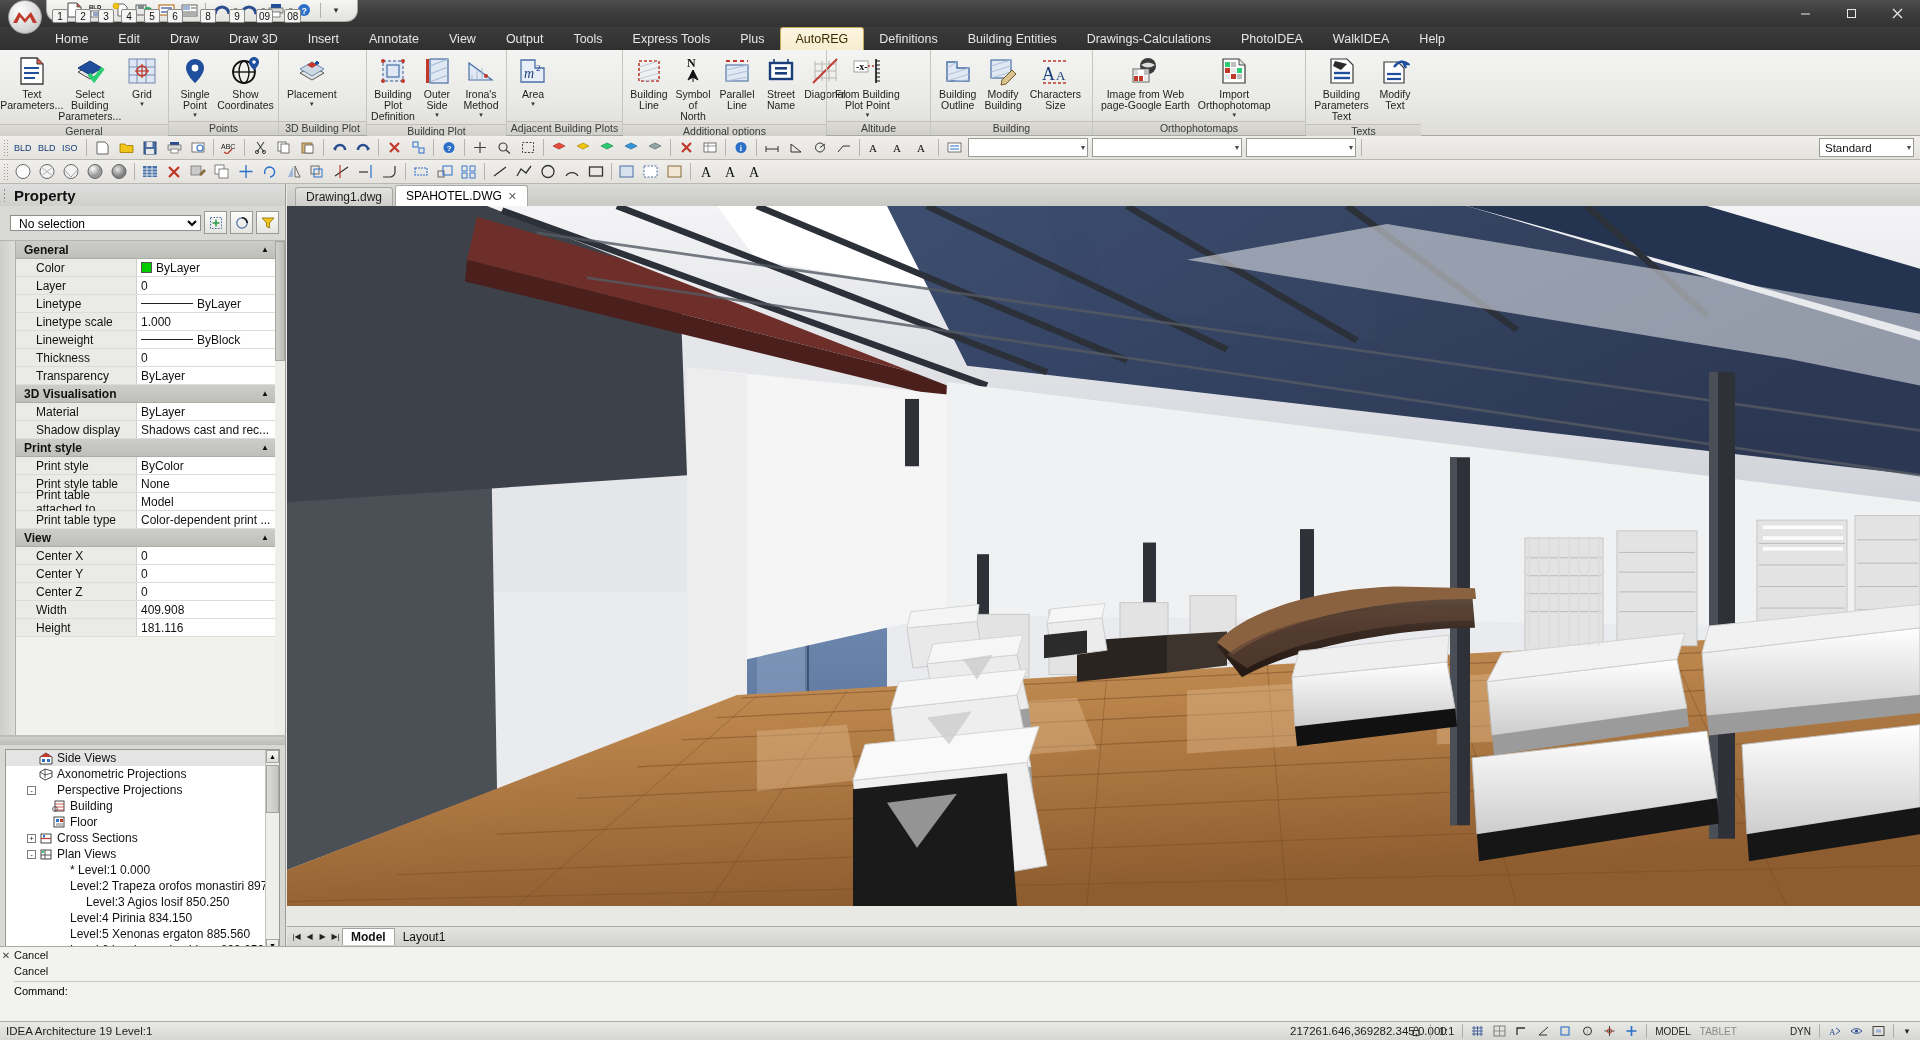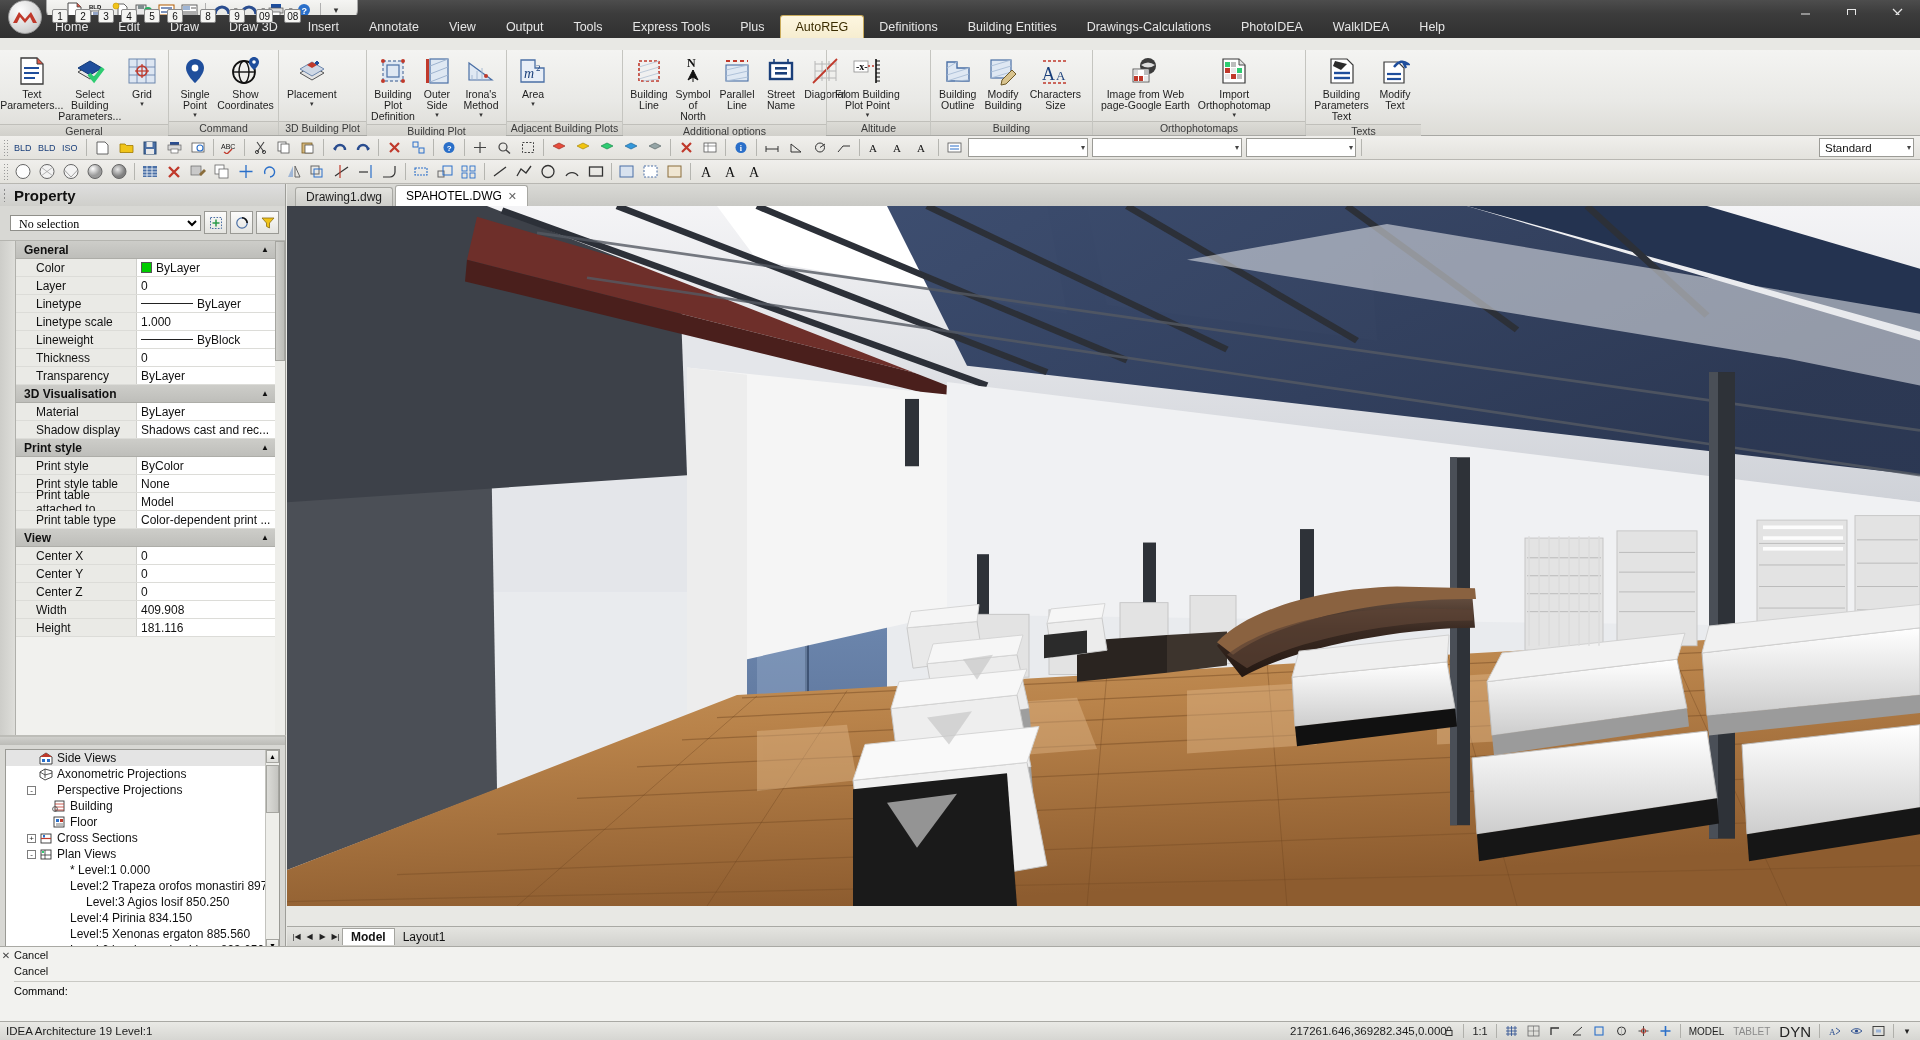--- a/index.html
+++ b/index.html
@@ -58,21 +58,21 @@
   .qat-arrow { font-size: 7px; color: #333; margin-left: 1px; }
   .kbd-tips { position: absolute; left: 52px; top: 9px; display: flex; gap: 0px; z-index: 5; }
   .kbd {
     background: #f4f4f2; border: 1px solid #8a8a8a; border-radius: 2px;
     font-size: 10px; color: #111; padding: 0 2px; min-width: 16px; text-align: center;
     height: 14px; line-height: 13px; margin-right: 7px;
   }
 
   
   .tabbar {
-    position: absolute; top: 15px; left: 0; width: 1920px; height: 23px;
+    position: absolute; top: 27px; left: 0; width: 1920px; height: 23px;
     background: linear-gradient(to bottom, #3b3b3b, #303030);
     display: flex; align-items: stretch; padding-left: 40px;
   }
   .tab {
     padding: 0 15px; display: flex; align-items: center;
     color: #e6e6e6; font-size: 12.5px; white-space: nowrap; cursor: default;
   }
   .tab.active {
     background: linear-gradient(to bottom,#fdf6e0,#f6edd0);
     color: #3a2c00; border: 1px solid #c9ab5c; border-bottom: none;
@@ -140,21 +140,21 @@
     font-size: 15px; font-weight: bold; color: #111;
     background: linear-gradient(to bottom,#dedede,#cfcfcb);
   }
   .prop-title .dotgrip {
     position:absolute; left:3px; top:4px; width:4px; height:14px;
     background-image: radial-gradient(circle,#8a8a8a 1px, transparent 1px);
     background-size: 3px 4px;
   }
   .prop-sel { display: flex; align-items: center; padding: 5px 6px 5px 10px; gap: 3px; }
   .prop-sel select {
-    flex: 1; height: 16px; font-size: 12px; font-family: Liberation Serif, serif;
+    flex: 1; height: 16px; font-size: 12px; font-family: Liberation Sans, sans-serif;
     border: 1px solid #8f8f8a; background: #fff; padding-left: 4px;
   }
   .sqbtn {
     width: 23px; height: 23px; border: 1px solid #9a9a95;
     background: linear-gradient(to bottom,#fcfcfb,#e4e4e0);
     display: flex; align-items: center; justify-content: center;
   }
   .proplist {
     position: absolute; left: 0; right: 0; top: 56px; bottom: 0;
     overflow: hidden; background: #f1f1ee; border-top: 1px solid #b5b5b0;
@@ -484,21 +484,21 @@
                 <ellipse cx="13" cy="16" rx="5" ry="11" fill="none" stroke="#111" stroke-width="1.4"></ellipse>
                 <line x1="2" y1="16" x2="24" y2="16" stroke="#111" stroke-width="1.4"></line>
                 <path d="M23 1 C20 1 18 3.5 18 6 C18 10 23 14 23 14 C23 14 28 10 28 6 C28 3.5 26 1 23 1 Z" fill="#1f4e9c"></path>
                 <circle cx="23" cy="6" r="1.8" fill="#fff"></circle>
               </svg>
             </div>
             <div class="rlabel">Show
 Coordinates</div>
           </div>
         </div>
-        <div class="rgroup-name">Command</div>
+        <div class="rgroup-name">Points</div>
       </div>
       <div class="rgroup" style="width: 88px;">
         <div class="rgroup-items">
           <div class="ritem">
             <div class="ricon">
               <svg width="30" height="30" viewBox="0 0 30 30">
                 <path d="M3 17 l12 -7 l12 7 l-12 7 z" fill="#e3e3e3" stroke="#555" stroke-width="1"></path>
                 <path d="M3 13 l12 -7 l12 7 l-12 7 z" fill="#cfd8e5" stroke="#6d87ad" stroke-width="1"></path>
                 <path d="M15 6 l5 3 l-5 3 l-5 -3 z" fill="#c0392b"></path>
                 <path d="M20 9 v-4 M18 7 h4" stroke="#1f4e9c" stroke-width="2"></path>
@@ -1837,21 +1837,21 @@
           </svg>
         </div>
       <div class="sbtn">
           <svg width="13" height="12" viewBox="0 0 13 12">
             <path d="M6.5 1 v10 M1.5 6 h10" stroke="#2a6fc9" stroke-width="1.6"></path>
           </svg>
         </div>
       <div class="sbsep"></div>
       <div class="sbtn" style="font-size:10px;">MODEL</div>
       <div class="sbtn" style="font-size:10px;color:#8a8a8a;">TABLET</div>
-      <div class="sbtn" style="font-size:15px;">DYN</div>
+      <div class="sbtn" style="font-size:10px;margin-left:44px;">DYN</div>
       <div class="sbsep"></div>
       <div class="sbtn">
           <svg width="13" height="12" viewBox="0 0 13 12">
             <text x="1" y="10" font-size="9" font-family="Liberation Serif" fill="#2a4d8f">A</text>
             <path d="M8 3 l4 3 l-4 3" fill="none" stroke="#2a4d8f" stroke-width="0.9"></path>
           </svg>
         </div>
       <div class="sbtn">
           <svg width="13" height="12" viewBox="0 0 13 12">
             <path d="M1 6 Q6.5 1 12 6 Q6.5 11 1 6 Z" fill="none" stroke="#2a4d8f" stroke-width="0.9"></path>

